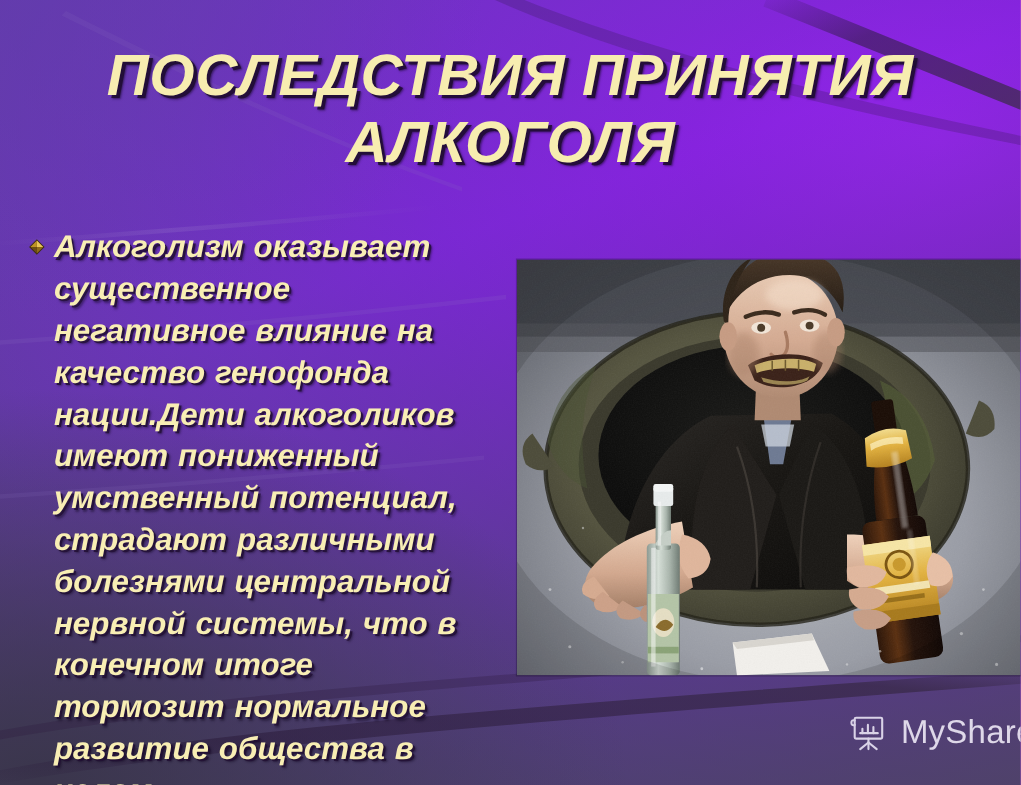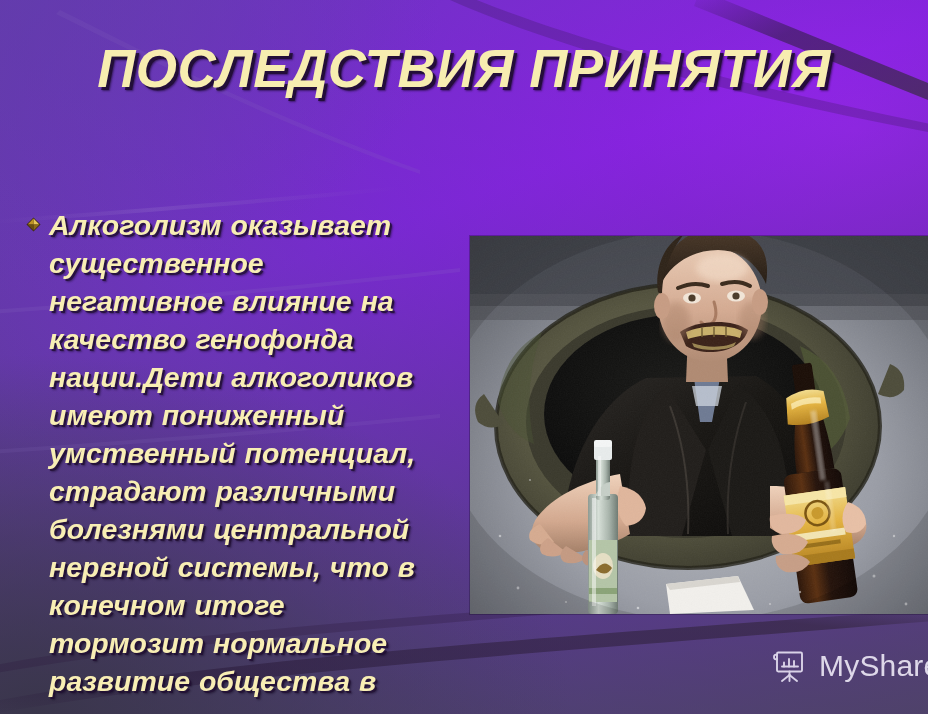--- a/index.html
+++ b/index.html
@@ -165,20 +165,21 @@
       <path d="M -10 220 C 120 210 260 200 400 186 L 400 190 C 260 204 120 214 -10 224 Z" fill="url(#sw3)"></path>
       <path d="M -10 310 C 140 300 300 286 460 268 L 460 272 C 300 290 140 304 -10 314 Z" fill="rgba(150,120,195,0.14)"></path>
       <path d="M -10 450 C 140 440 300 428 440 414 L 440 418 C 300 432 140 444 -10 454 Z" fill="rgba(150,120,195,0.12)"></path>
 
       <path d="M 60 10 C 160 60 280 120 420 170 L 420 174 C 278 124 158 64 56 14 Z" fill="rgba(140,110,190,0.14)"></path>
     </svg>
   </div>
 
   <div class="title">
     <span class="title-line">ПОСЛЕДСТВИЯ ПРИНЯТИЯ</span>
+    <span class="title-line">АЛКОГОЛЯ</span>
   </div>
 
   <div class="body-block">
     <span class="bullet">
       <svg width="15" height="15" viewBox="0 0 15 15" xmlns="http://www.w3.org/2000/svg">
         <polygon points="7.5,0.5 14.5,7.5 7.5,14.5 0.5,7.5" fill="#3B2A12"></polygon>
         <polygon points="7.5,1.6 7.5,7.5 13.4,7.5" fill="#E8C65A"></polygon>
         <polygon points="7.5,1.6 1.6,7.5 7.5,7.5" fill="#BE9325"></polygon>
         <polygon points="7.5,7.5 13.4,7.5 7.5,13.4" fill="#8F6B18"></polygon>
         <polygon points="7.5,7.5 1.6,7.5 7.5,13.4" fill="#6B4E12"></polygon>

